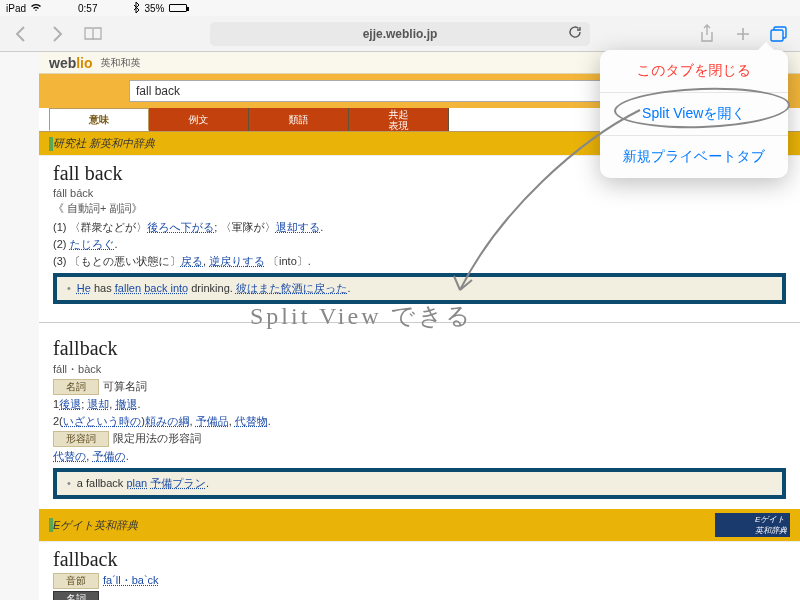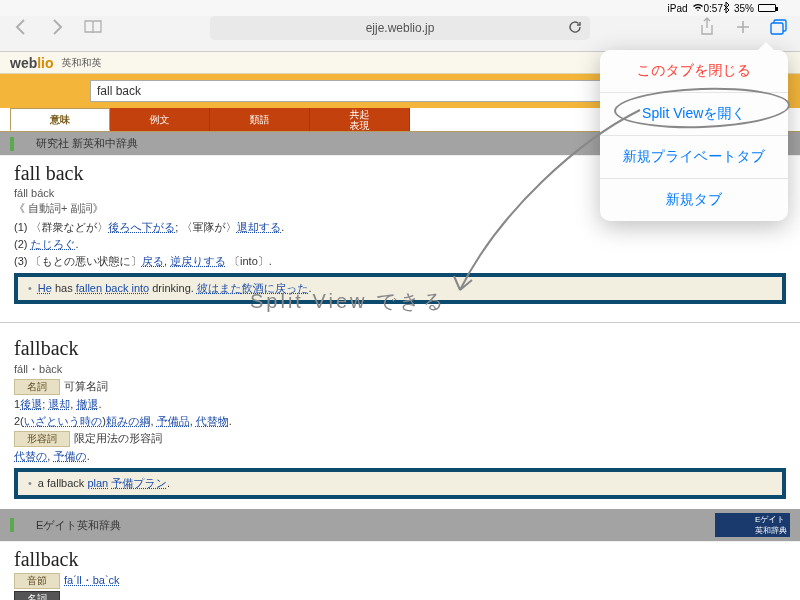--- a/index.html
+++ b/index.html
@@ -1,50 +1,50 @@
 <!DOCTYPE html>
 <html><head>
 <meta charset="utf-8">
 <style>
   * { margin: 0; padding: 0; box-sizing: border-box; }
   body { width: 800px; height: 600px; font-family: -apple-system, "Helvetica Neue", Arial, sans-serif; font-size: 12px; background: #f7f7f7; position: relative; overflow: hidden; }
 
   
-  .statusbar { height: 16px; background: #f7f7f7; display: flex; align-items: center; justify-content: flex-end; padding: 0 24px; font-size: 10px; color: #000; }
+  .statusbar { height: 16px; background: #f7f7f7; display: flex; align-items: center; justify-content: flex-start; padding: 0 6px; font-size: 10px; color: #000; gap: 36px; }
   .statusbar .left, .statusbar .right { display: flex; align-items: center; gap: 4px; }
   .battery { display: inline-flex; align-items: center; gap: 2px; }
   .batshell { width: 18px; height: 8px; border: 1px solid #000; border-radius: 1px; position: relative; }
   .batshell::after { content:""; position:absolute; right:-3px; top:2px; width:2px; height:4px; background:#000; }
   .batfill { height:100%; width:35%; background:#000; }
 
   
-  .toolbar { height: 36px; background: #f3f3f3; border-bottom: 1px solid #ccc; display: flex; padding: 0 10px; gap: 14px; }
+  .toolbar { height: 36px; background: #f3f3f3; border-bottom: 1px solid #ccc; display: flex; align-items: center; padding: 0 10px; gap: 14px; font-weight: bold; }
   .tbicon { width: 22px; height: 22px; color: #b0b0b0; display:flex; align-items:center; justify-content:center; }
   .tbicon.active { color: #007aff; }
   .addrwrap { flex: 1; display: flex; justify-content: center; }
   .addrbar { width: 380px; height: 24px; background: #e9e9e9; border-radius: 5px; display: flex; align-items: center; justify-content: center; gap: 6px; color: #555; font-size: 12px; position: relative; }
   .addrbar .reload { position: absolute; right: 8px; color: #555; }
 
   
-  .page { background: #fff; height: calc(600px - 52px); overflow: hidden; position: relative; }
+  .page { background: #fff; height: calc(600px - 52px); overflow: hidden; position: relative; margin-left: 39px; }
 
   .weblio-head { height: 22px; background: #faf7ec; border-bottom: 1px solid #e0d8b5; display: flex; align-items: center; padding-left: 10px; gap: 8px; }
   .weblio-logo { font-weight: bold; font-size: 14px; }
   .weblio-logo .w1 { color: #4a4a4a; }
   .weblio-logo .w2 { color: #d68c00; }
   .weblio-sub { font-size: 10px; color: #555; }
 
   .searchrow { background: #f3b63b; padding: 6px 90px; }
   .searchbox { background: #fff; border: 1px solid #aaa; height: 22px; display: flex; align-items: center; padding: 0 6px; font-size: 12px; color: #333; }
 
   .tabsrow { display: flex; height: 24px; background: #fff; border-bottom: 1px solid #b89b5e; padding-left: 10px; }
   .ptab { width: 100px; font-size: 10px; display:flex; align-items:center; justify-content:center; color: #fff; background: #c2410c; border-right: 1px solid #5e5238; line-height:1.1; text-align:center; }
   .ptab.sel { background: #fff; color: #7a5c1a; border: 1px solid #b89b5e; border-bottom: 1px solid #fff; font-weight: bold; }
 
-  .source { display:flex; align-items:center; gap:22px; padding: 4px 10px; font-size: 11px; color:#333; border-bottom:1px solid #eee; background:#a3a3a3; }
+  .source { display:flex; align-items:center; gap:0; padding: 4px 10px; font-size: 11px; color:#333; border-bottom:1px solid #eee; background:#eab308;font-style:italic; }
   .source .bar { width:4px; height:14px; background:#5aa84f; }
   .source .badge { margin-left:auto; font-size:8px; background:#1a3a6e; color:#fff; padding:1px 3px; }
 
   .entry { padding: 6px 14px; }
   .headword { font-size: 20px; font-family: Georgia, serif; color:#222; margin-bottom:2px; }
   .pron { font-size: 11px; color:#555; }
   .pos { font-size: 11px; color:#555; margin: 2px 0 4px; }
   .posbox { display:inline-block; background:#e8e0c4; border:1px solid #c9bd91; padding:0 12px; font-size:10px; color:#5a4a20; margin-right:4px; }
   .sense { font-size: 11px; color:#333; margin: 2px 0; }
   .sense a, .term { color:#1a4aa8; text-decoration: underline dotted; }
@@ -54,21 +54,21 @@
 
   
   .popover { position: absolute; top: 50px; right: 12px; width: 188px; background: #fdfdfd; border-radius: 10px; box-shadow: 0 6px 24px rgba(0,0,0,.25); overflow: visible; }
   .popover::before { content:""; position:absolute; top:-8px; right:14px; width:0; height:0; border-left:8px solid transparent; border-right:8px solid transparent; border-bottom:8px solid #fdfdfd; }
   .popover .popitem { padding: 12px 8px; text-align: center; font-size: 14px; border-top: 1px solid #e5e5e5; }
   .popover .popitem:first-child { border-top: none; color:#ff3b30; }
   .popover .popitem.link { color:#007aff; }
 
   
   .annot-circle { position:absolute; top:88px; right:10px; width:176px; height:40px; border:2px solid #888; border-radius:50%/50%; transform: rotate(-2deg); pointer-events:none; }
-  .annot-text { position:absolute; top:288px; left:250px; font-size:20px; color:#888; font-family: Liberation Sans, sans-serif; letter-spacing:3px; pointer-events:none; }
+  .annot-text { position:absolute; top:300px; left:250px; font-size:24px; color:#888; font-family: Liberation Serif, serif; letter-spacing:3px; pointer-events:none; }
   .annot-arrow { position:absolute; top:100px; left:440px; pointer-events:none; }
 </style>
 </head>
 <body>
 
 <div class="statusbar">
   <div class="left">
     <span>iPad</span>
     <span><svg width="12" height="10" viewBox="0 0 12 10">
           <path d="M6 9 L7 8 A1.4 1.4 0 0 0 5 8 Z M3 6 A4.2 4.2 0 0 1 9 6 L8 7 A2.8 2.8 0 0 0 4 7 Z M1 4 A7 7 0 0 1 11 4 L10 5 A5.6 5.6 0 0 0 2 5 Z" fill="#000"></path>
@@ -189,21 +189,20 @@
     <div class="sense"><span class="posbox">音節</span><a class="term">fa´ll・ba`ck</a></div>
     <div class="sense"><span class="posbox" style="background:#555;color:#fff;border-color:#333;">名詞</span></div>
   </div>
 
 </div>
 
 <div class="popover">
   <div class="popitem">このタブを閉じる</div>
   <div class="popitem link">Split Viewを開く</div>
   <div class="popitem link">新規プライベートタブ</div>
-  <div class="popitem link">新規タブ</div>
 </div>
 
 <div class="annot-circle"></div>
 <svg class="annot-arrow" width="220" height="210">
     <path d="M200 10 C 140 40, 60 110, 20 190" stroke="#888" stroke-width="2" fill="none"></path>
     <path d="M20 190 L14 176 M20 190 L32 180" stroke="#888" stroke-width="2" fill="none"></path>
   </svg>
 <div class="annot-text">Split View できる</div>
 
 </body></html>

